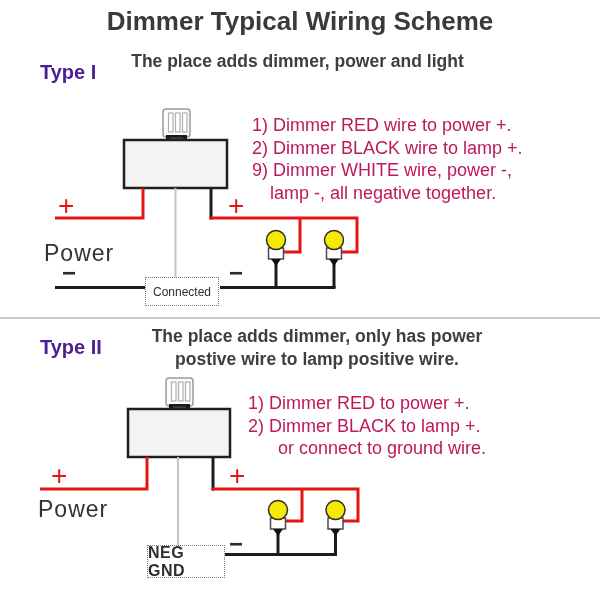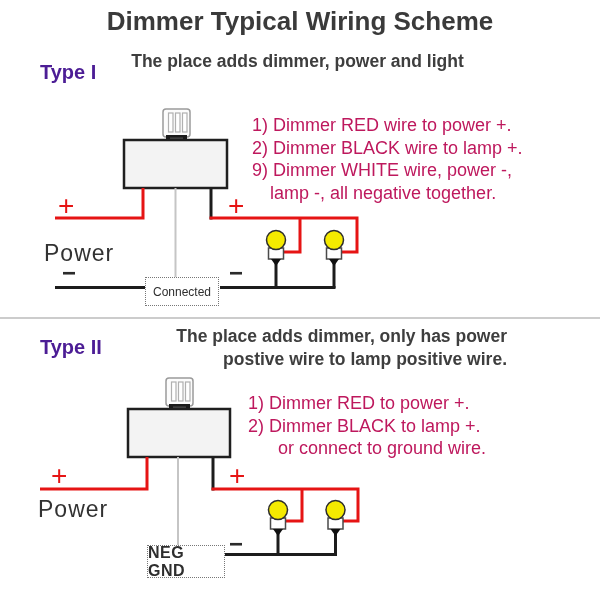--- a/index.html
+++ b/index.html
@@ -2,21 +2,21 @@
 <html><head>
 <meta charset="utf-8">
 <style>
   html,body{margin:0;padding:0;background:#fff;}
   .canvas{position:relative;width:600px;height:600px;background:#ffffff;
           font-family:"Liberation Sans",sans-serif;color:#3e3e3e;overflow:hidden;}
   .abs{position:absolute;}
   .title{top:6px;left:0;width:600px;text-align:center;font-size:26px;font-weight:bold;color:#3a3a3a;}
   .heading{font-size:20px;font-weight:bold;color:#4c1d95;}
   .desc{font-size:17.5px;font-weight:bold;line-height:22.5px;color:#3e3e3e;text-align:center;}
-  .desc2{text-align:right;}
+  .desc2{text-align:center;}
   .steps{font-size:18px;line-height:22.5px;color:#be185d;white-space:nowrap;}
   .steps .indent1{padding-left:18px;}
   .steps .indent2{padding-left:30px;}
   .power{font-size:23px;font-weight:normal;color:#323232;letter-spacing:1px;}
   .plus{font-size:28px;font-weight:400;color:#e61414;line-height:28px;}
   .minus{font-size:24px;font-weight:bold;color:#2b2b2b;line-height:24px;}
   .junction{position:absolute;background:#ffffff;border:1.5px dotted #777;
             display:flex;align-items:center;justify-content:center;box-sizing:border-box;z-index:3;}
   .connected-text{font-size:12px;color:#2e2e2e;}
   .neg-text{font-size:16px;font-weight:bold;color:#2e2e2e;letter-spacing:0.5px;}

